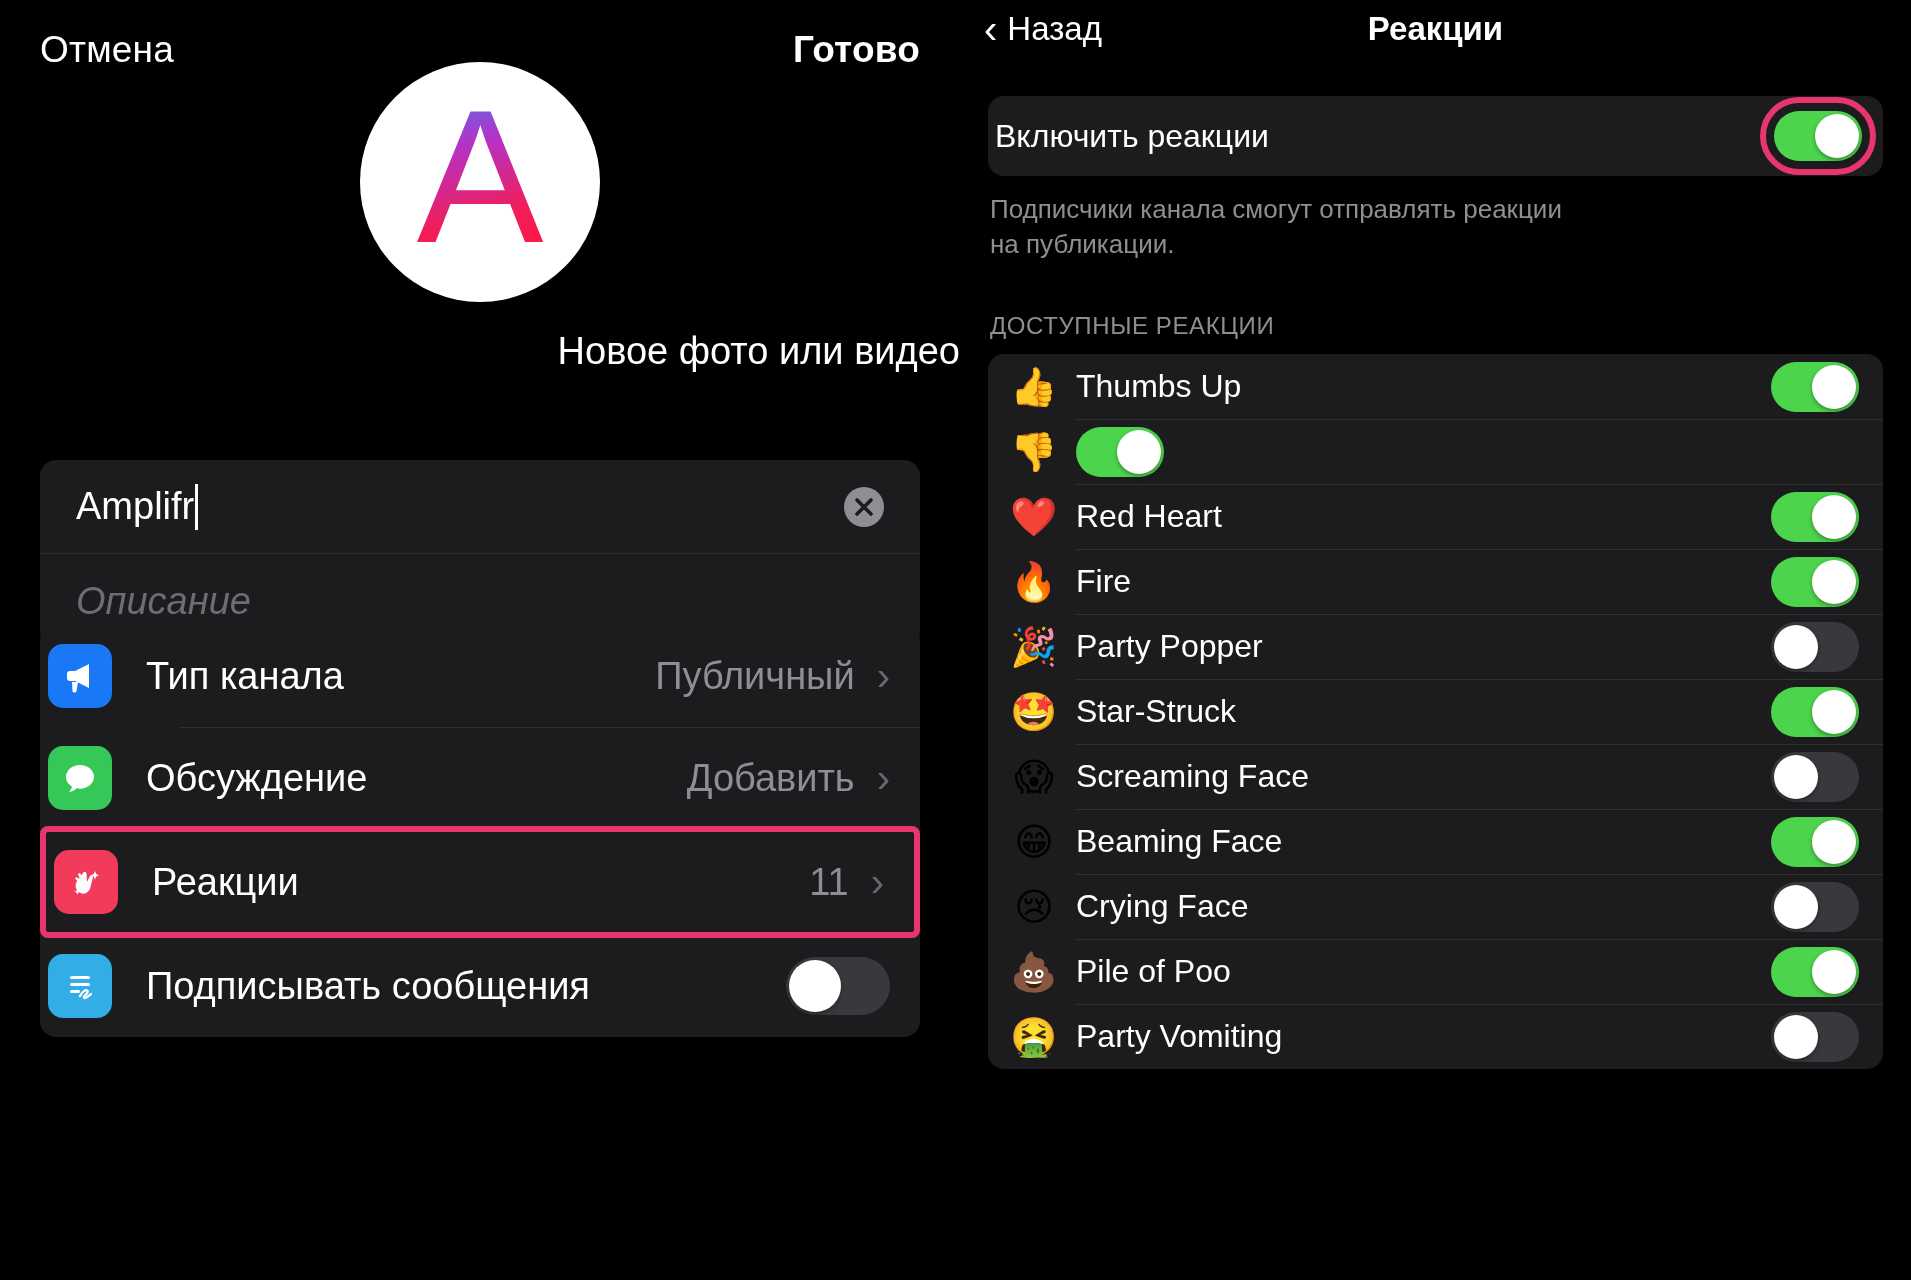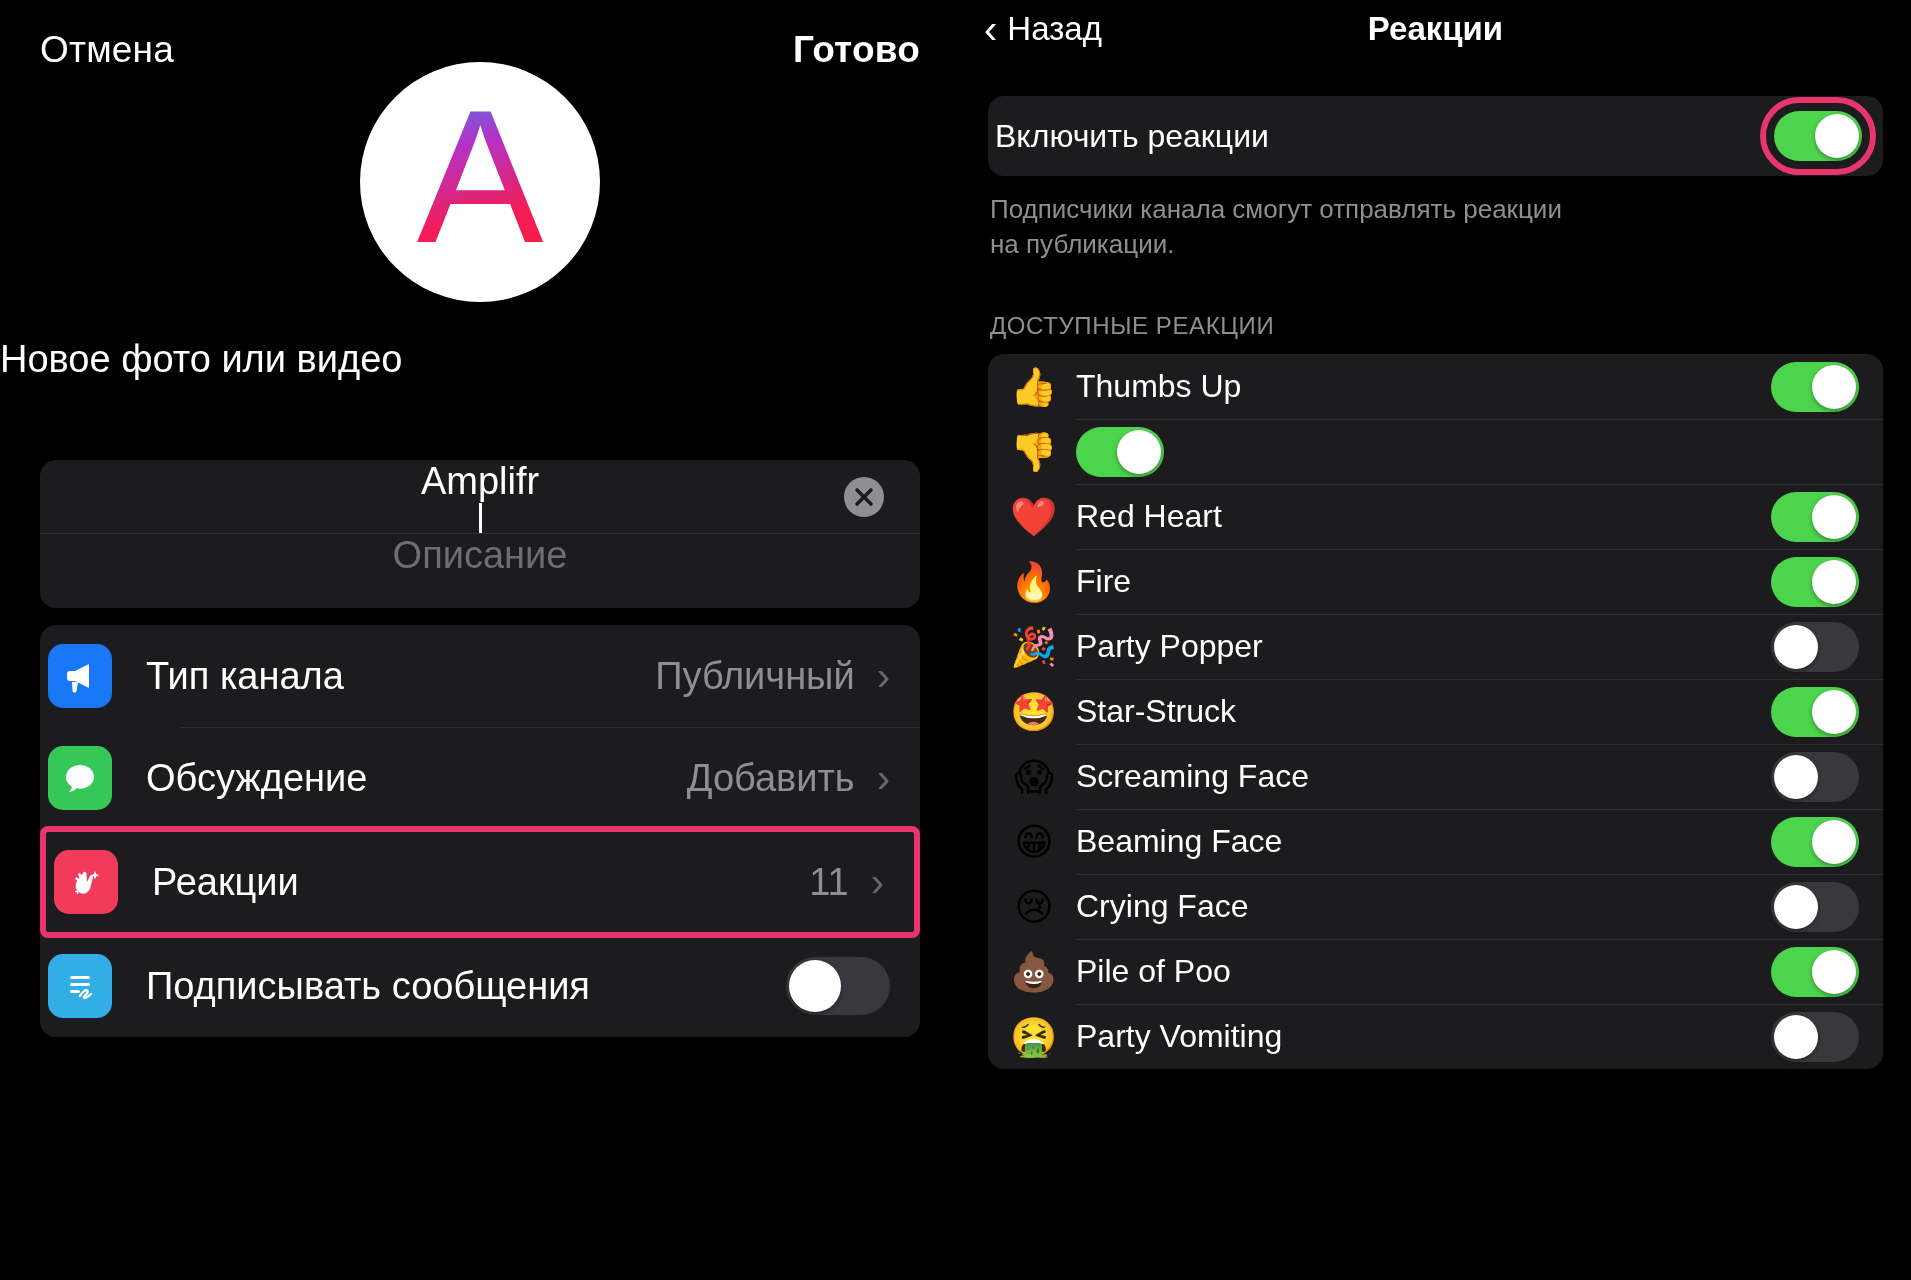--- a/index.html
+++ b/index.html
@@ -37,52 +37,51 @@
   }
   .avatar {
     width: 240px; height: 240px; border-radius: 50%;
     background: #ffffff;
     display: flex; align-items: center; justify-content: center;
     overflow: hidden;
   }
   .avatar svg { display: block; }
 
   .photo-label {
-    position: absolute; top: 338px; left: 0; width: 100%;
-    text-align: left;
+    position: absolute; top: 330px; left: 0; width: 100%;
+    text-align: right;
     font-size: 38px; color: #ffffff;
   }
 
   .field-card {
     position: absolute; top: 460px; left: 40px;
     width: 880px;
     background: #1c1c1e;
     border-radius: 16px;
     overflow: hidden;
   }
   .field-row {
     position: relative;
-    height: 74px;
+    height: 94px;
     display: flex; align-items: center;
-    padding: 0 36px;
-    flex-direction: column;
+    padding: 12px 36px;
   }
   .field-row.first { border-bottom: 1px solid #2e2e30; }
   .field-text {
     font-size: 38px; color: #ffffff;
     white-space: nowrap;
   }
   .caret {
     display: inline-block;
     width: 3px; height: 46px;
     background: #ffffff;
     margin-left: 1px;
     vertical-align: -8px;
   }
-  .field-placeholder { font-size: 38px; color: #6e6e72; }
+  .field-placeholder { font-size: 38px; color: #6e6e72; font-style: italic; }
   .clear-btn {
     position: absolute; right: 36px; top: 50%; transform: translateY(-50%);
     width: 40px; height: 40px; border-radius: 50%;
     background: #8e8e93;
     display: flex; align-items: center; justify-content: center;
     cursor: pointer;
   }
   .clear-btn svg { display: block; }
 
   .settings-card {

